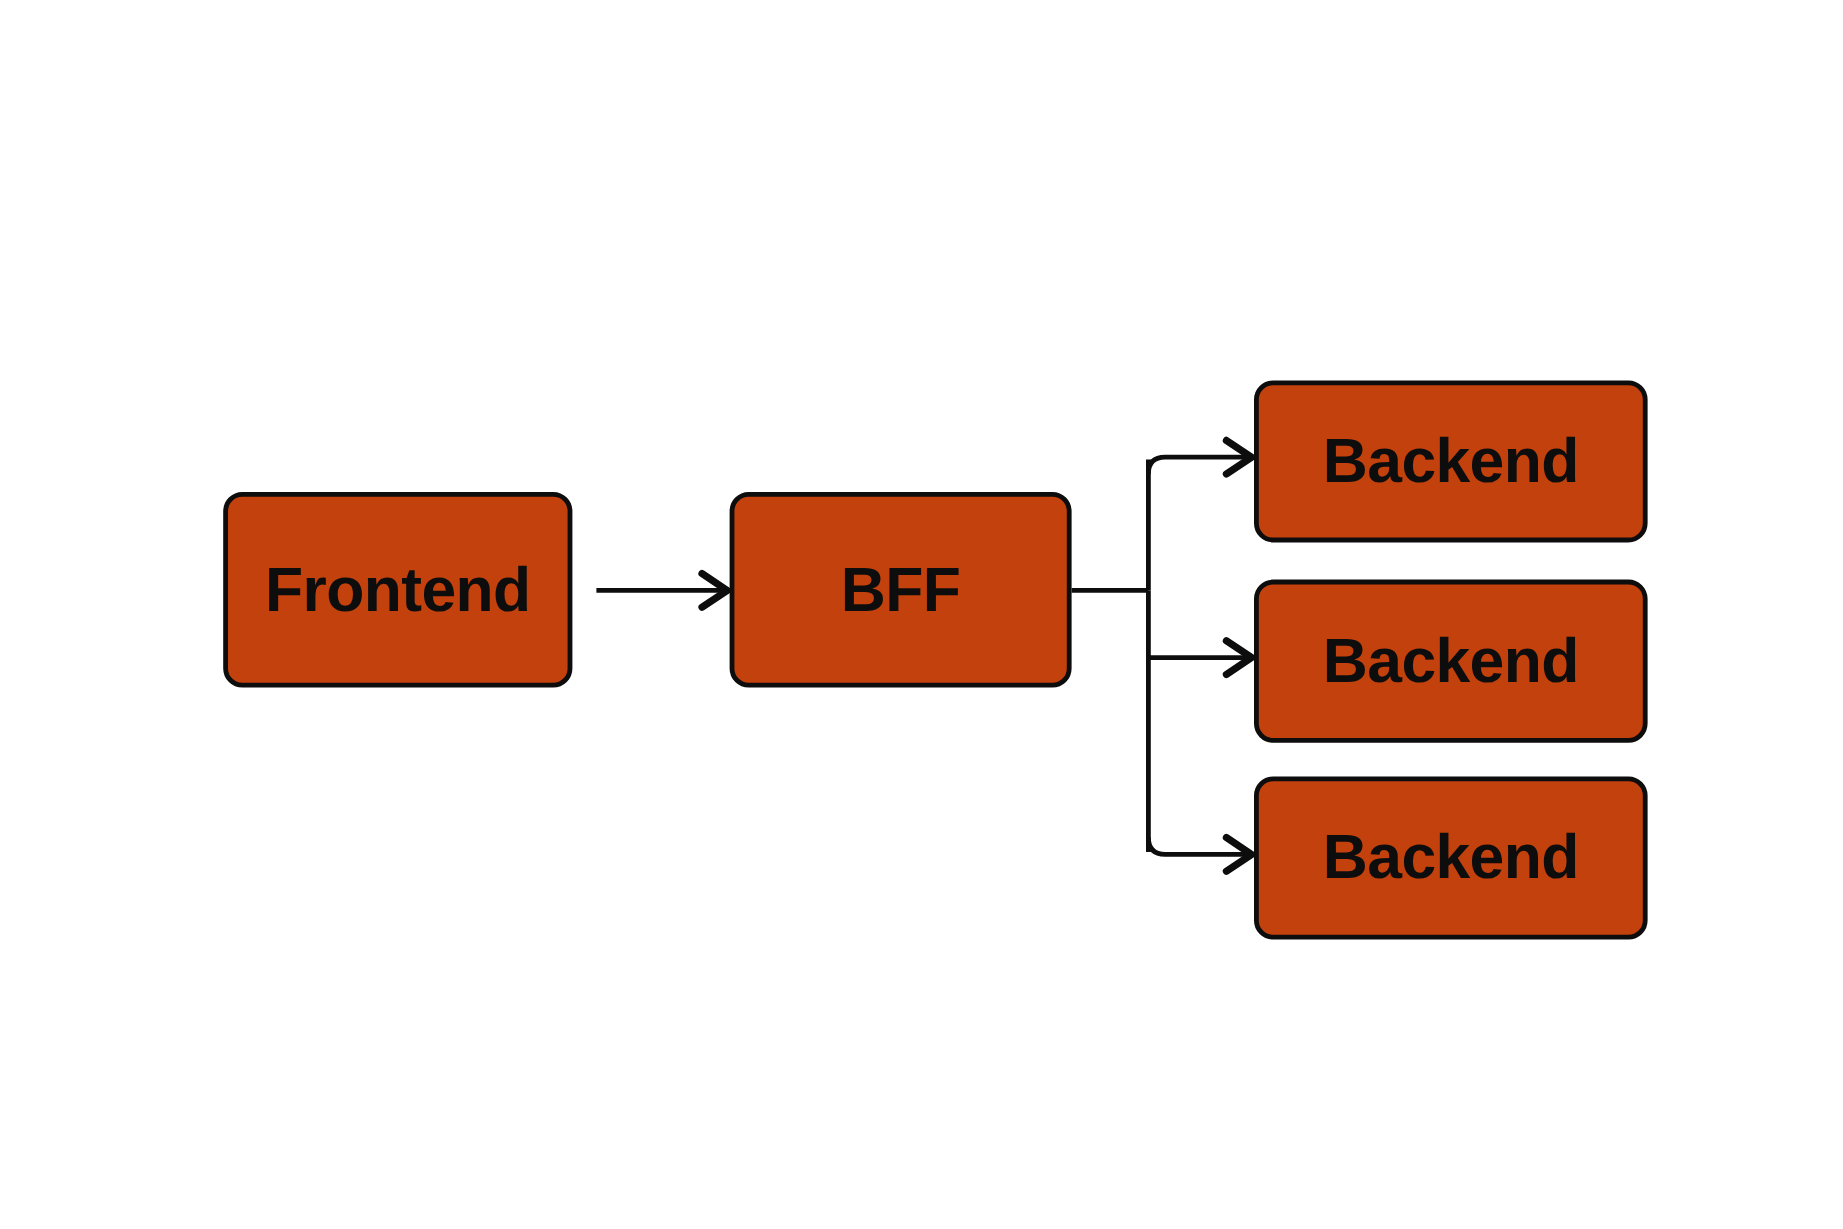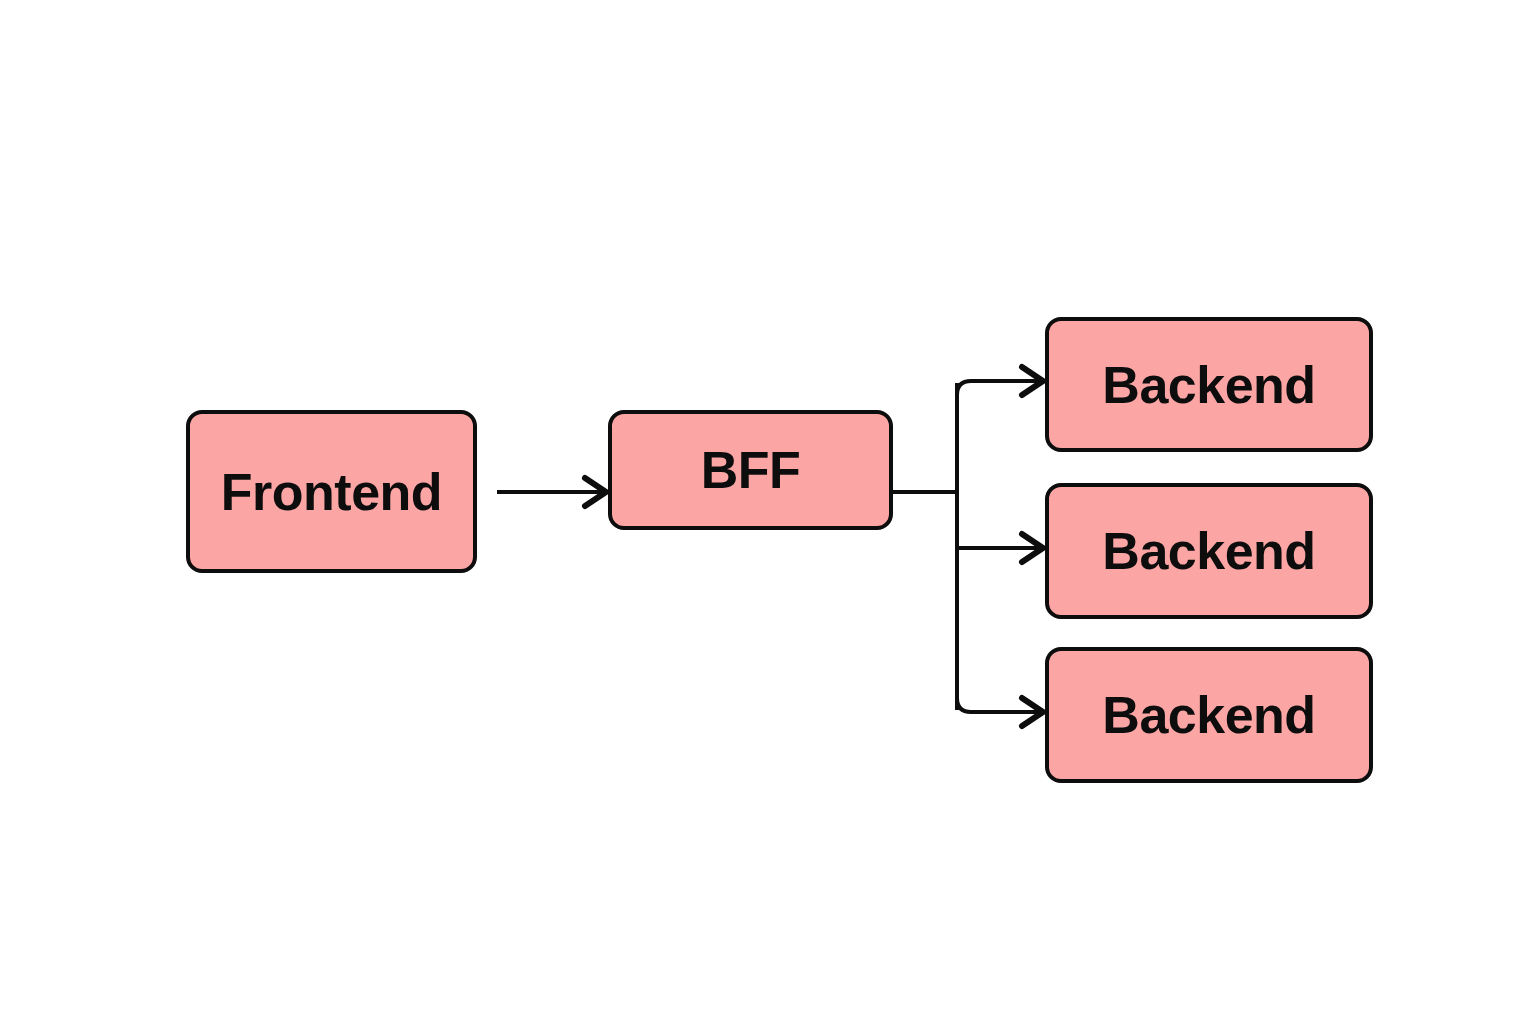--- a/index.html
+++ b/index.html
@@ -23,41 +23,41 @@
   #connector-layer {
     position: absolute;
     left: 0;
     top: 0;
     width: 1536px;
     height: 1024px;
   }
   .node-box {
     position: absolute;
     box-sizing: border-box;
-    background: #fca5a5;
+    background: #c2410c;
     border: 4px solid #0d0d0d;
     border-radius: 16px;
     display: flex;
     align-items: center;
     justify-content: center;
     z-index: 2;
   }
   .node-label {
     font-family: "Liberation Sans", sans-serif;
     font-weight: bold;
     font-size: 52px;
     line-height: 1;
     color: #0d0d0d;
     letter-spacing: -0.5px;
     white-space: nowrap;
     user-select: none;
   }
   
   #node-frontend { left: 186px; top: 410px; width: 291px; height: 163px; }
-  #node-bff      { left: 608px; top: 410px; width: 285px; height: 120px; }
+  #node-bff      { left: 608px; top: 410px; width: 285px; height: 163px; }
   #node-backend-1 { left: 1045px; top: 317px; width: 328px; height: 135px; }
   #node-backend-2 { left: 1045px; top: 483px; width: 328px; height: 136px; }
   #node-backend-3 { left: 1045px; top: 647px; width: 328px; height: 136px; }
 </style>
 </head>
 <body>
 
 <div id="diagram-canvas">
 
   <svg id="connector-layer" viewBox="0 0 1536 1024" width="1536" height="1024" xmlns="http://www.w3.org/2000/svg">

